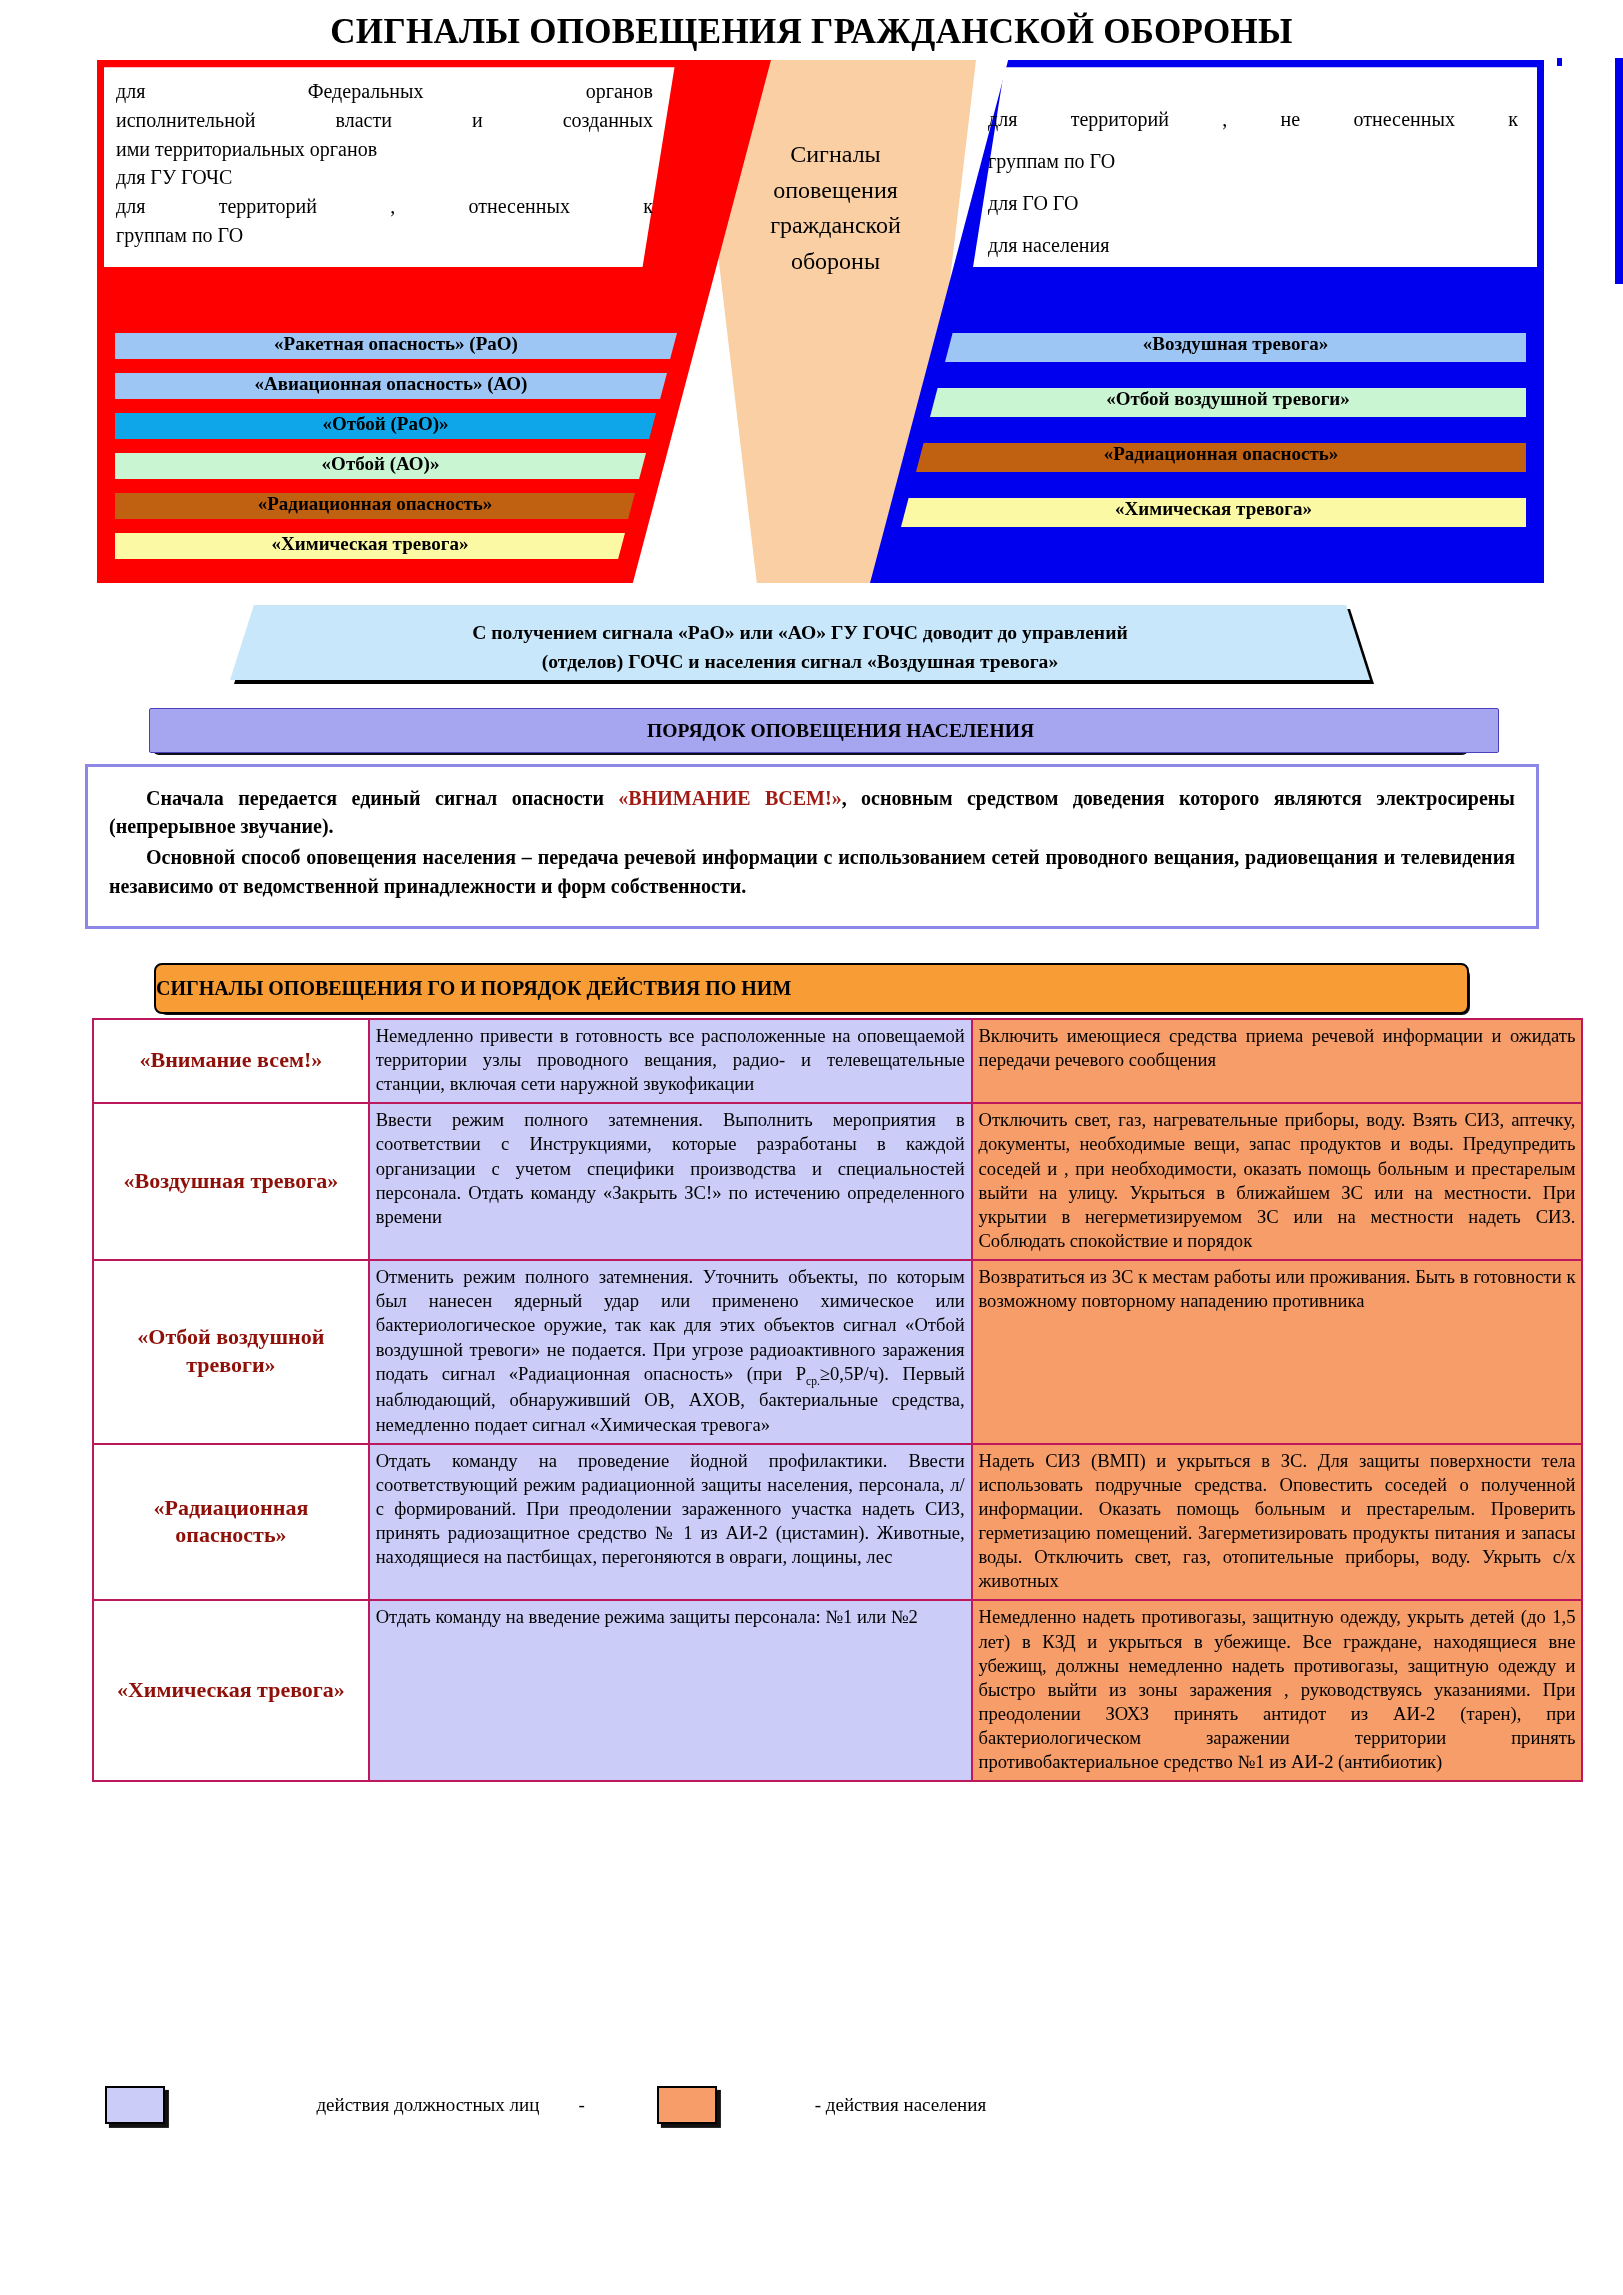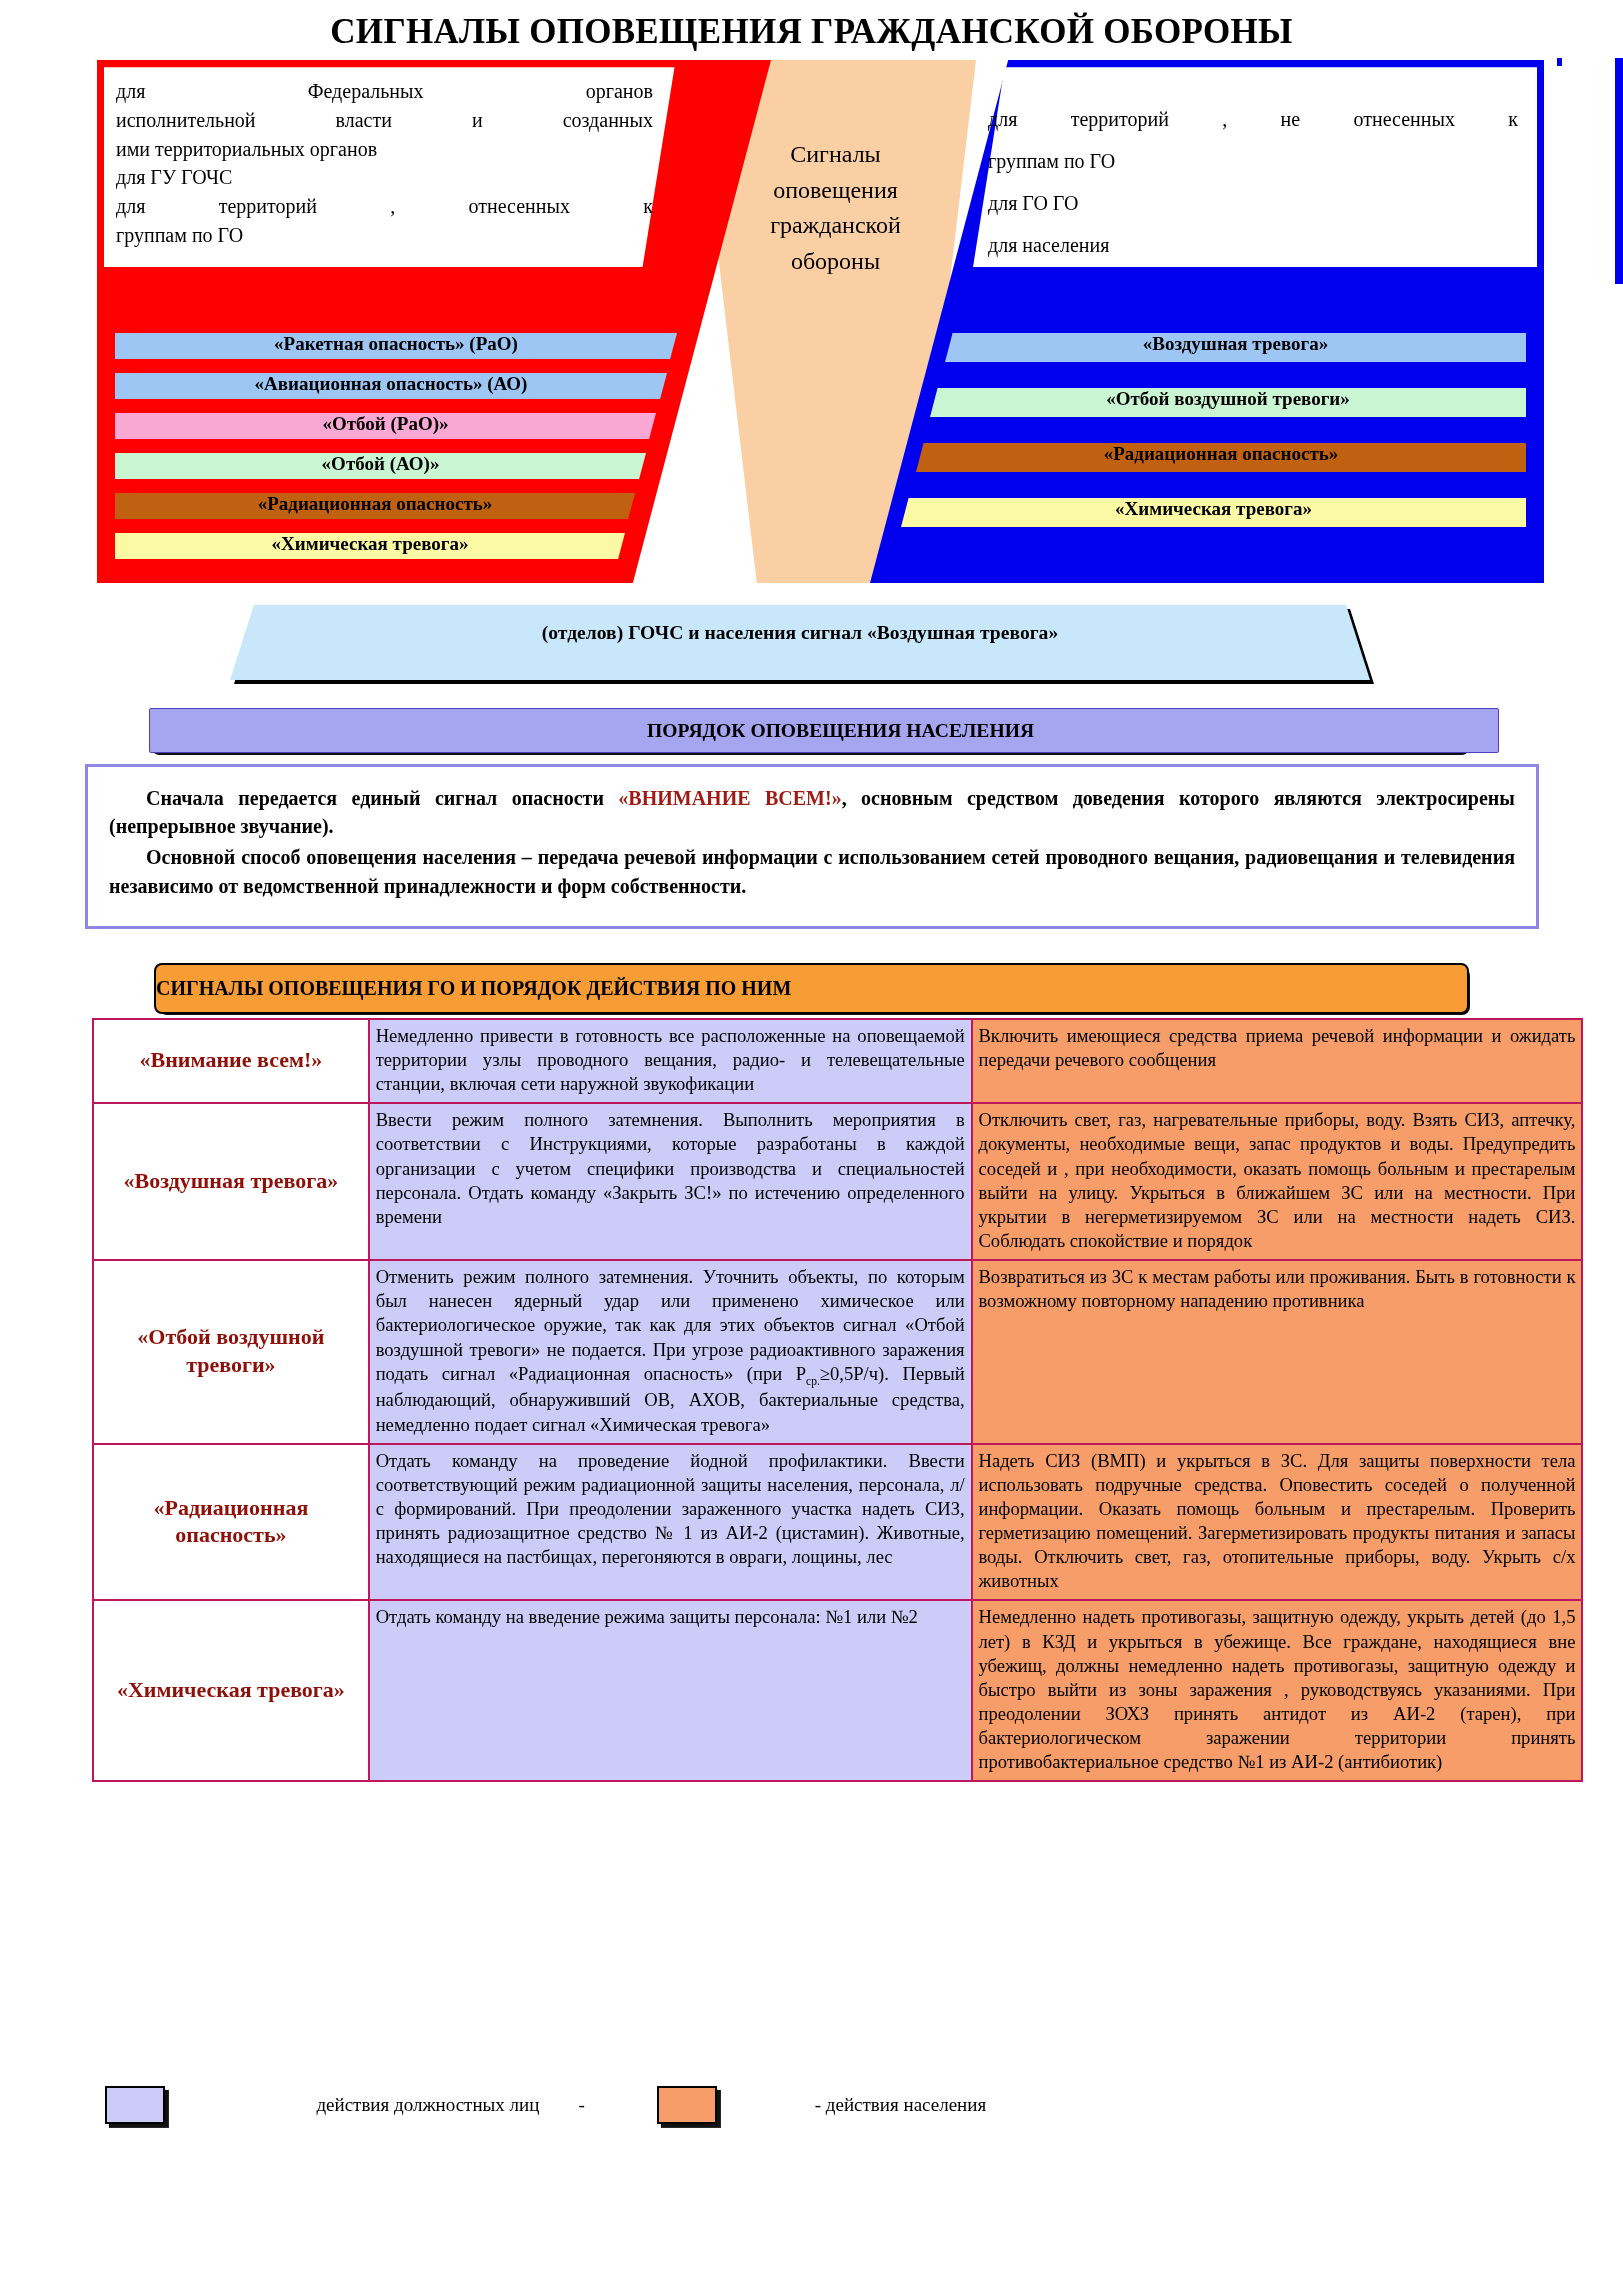--- a/index.html
+++ b/index.html
@@ -201,21 +201,21 @@
   <div class="n">для населения</div>
 </div>
 
 <div id="bars-left">
     <div class="bar" style="left: 115px; top: 333px; width: 562px; height: 26px; background: rgb(157, 198, 245); clip-path: polygon(0px 0px, 100% 0px, 98.7725% 100%, 0px 100%);">
       <span>«Ракетная опасность» (РаО)</span>
     </div>
     <div class="bar" style="left: 115px; top: 373px; width: 552px; height: 26px; background: rgb(157, 198, 245); clip-path: polygon(0px 0px, 100% 0px, 98.7491% 100%, 0px 100%);">
       <span>«Авиационная опасность» (АО)</span>
     </div>
-    <div class="bar" style="left: 115px; top: 413px; width: 541px; height: 26px; background: #f9a8d4; clip-path: polygon(0px 0px, 100% 0px, 98.7247% 100%, 0px 100%);">
+    <div class="bar" style="left: 115px; top: 413px; width: 541px; height: 26px; background: #0ea5e9; clip-path: polygon(0px 0px, 100% 0px, 98.7247% 100%, 0px 100%);">
       <span>«Отбой (РаО)»</span>
     </div>
     <div class="bar" style="left: 115px; top: 453px; width: 531px; height: 26px; background: rgb(201, 245, 210); clip-path: polygon(0px 0px, 100% 0px, 98.6995% 100%, 0px 100%);">
       <span>«Отбой  (АО)»</span>
     </div>
     <div class="bar" style="left: 115px; top: 493px; width: 520px; height: 26px; background: rgb(191, 97, 17); clip-path: polygon(0px 0px, 100% 0px, 98.6731% 100%, 0px 100%);">
       <span>«Радиационная опасность»</span>
     </div>
     <div class="bar" style="left: 115px; top: 533px; width: 510px; height: 26px; background: rgb(251, 249, 164); clip-path: polygon(0px 0px, 100% 0px, 98.6457% 100%, 0px 100%);">
       <span>«Химическая тревога»</span>
@@ -235,20 +235,21 @@
       <span>«Химическая тревога»</span>
     </div>
   </div>
 
 <div class="abs" id="stray"></div>
 <div class="abs" id="stray2"></div>
 
 <div class="abs" id="note-shadow"></div>
 <div class="abs" id="note"></div>
 <div class="abs" id="note-txt">
+  <div>С получением сигнала «РаО» или «АО» ГУ ГОЧС доводит до управлений</div>
   <div>(отделов) ГОЧС и населения сигнал «Воздушная тревога»</div>
 </div>
 
 <div class="abs" id="order-bar-shadow"></div>
 <div class="abs" id="order-bar">
   <span>ПОРЯДОК ОПОВЕЩЕНИЯ НАСЕЛЕНИЯ</span>
 </div>
 
 <div class="abs" id="para-box">
   <p><span>Сначала передается единый сигнал опасности </span><span class="hl-red">«ВНИМАНИЕ ВСЕМ!»</span><span>, основным средством доведения которого являются электросирены (непрерывное звучание).</span></p>

